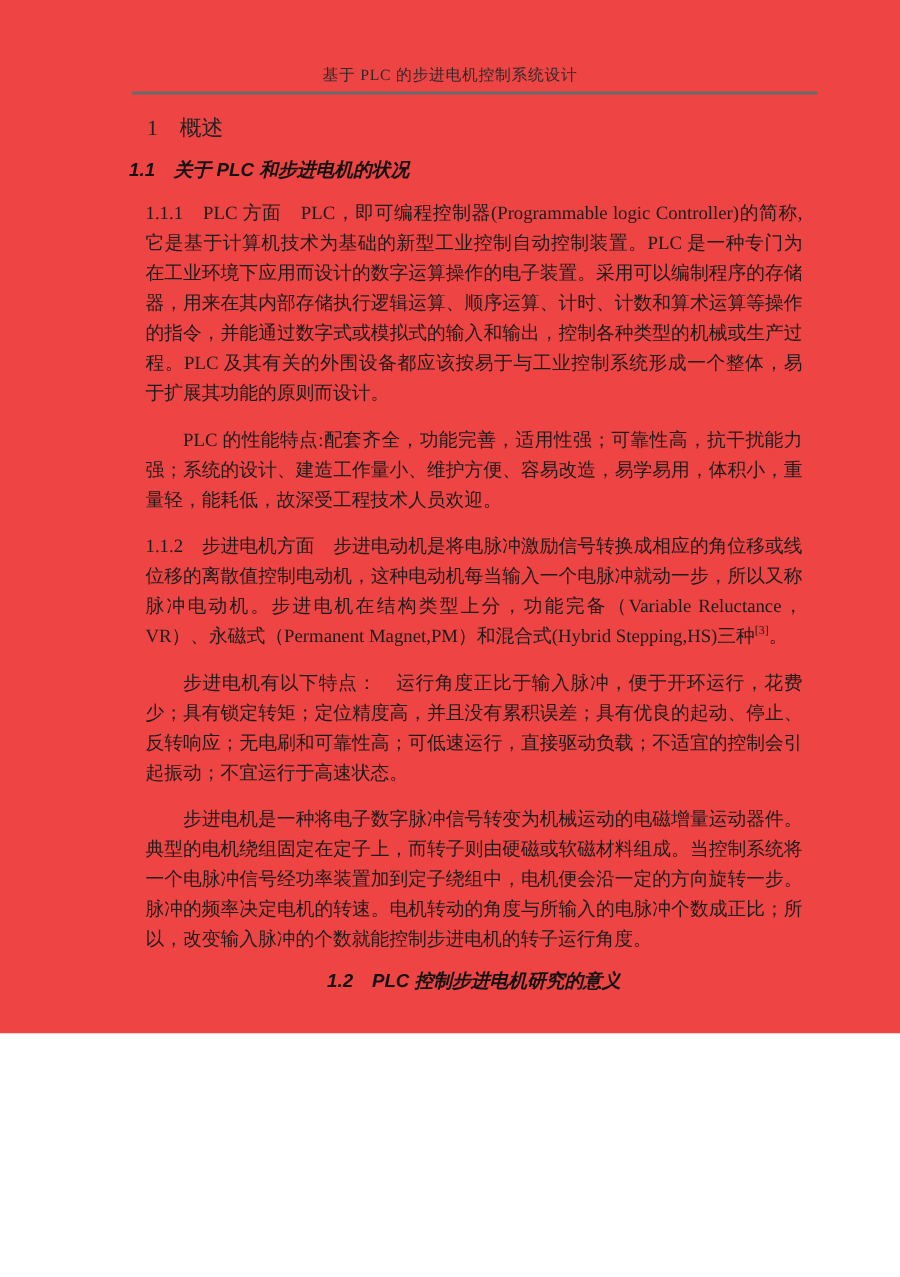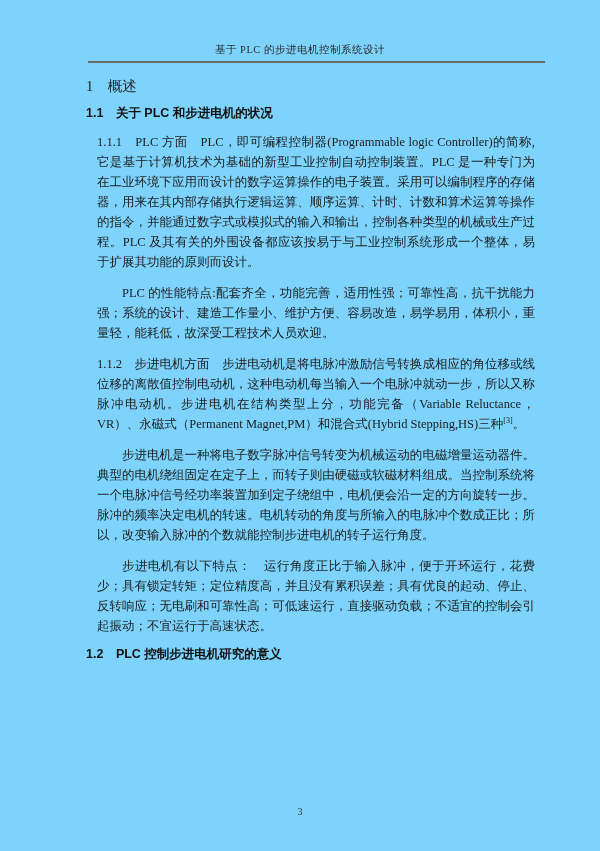--- a/index.html
+++ b/index.html
@@ -3,22 +3,22 @@
 <meta charset="utf-8">
 <style>
   html, body {
     margin: 0;
     padding: 0;
     background: #ffffff;
   }
   .page {
     position: relative;
     width: 600px;
-    height: 851px;
-    background: #7dd3fc;
+    height: 689px;
+    background: #ef4444;
     font-family: "Liberation Serif", serif;
     color: #1c1c1c;
     overflow: hidden;
   }
   .running-header {
     position: absolute;
     top: 43px;
     left: 0;
     width: 100%;
     text-align: center;
@@ -37,36 +37,38 @@
   .content {
     position: absolute;
     top: 78px;
     left: 86px;
     width: 460px;
   }
   .h1 {
     font-size: 14.5px;
     font-weight: 400;
     line-height: 17px;
-    margin: 0 0 11px 0;
+    margin: 0 0 11px 12px;
     color: #222222;
     white-space: pre-wrap;
   }
   .h2 {
     font-family: "Liberation Sans", sans-serif;
     font-size: 12.5px;
     font-weight: 700;
     line-height: 15px;
     margin: 0 0 6px 0;
     color: #121212;
     white-space: pre-wrap;
+    font-style: italic;
   }
   .h2.mid {
     margin-top: 4px;
     margin-bottom: 4px;
+    text-align: center;
   }
   .content p {
     margin: 11px;
     font-size: 12.5px;
     line-height: 20px;
     text-align: justify;
     text-indent: 2em;
     color: #1c1c1c;
   }
   .content p.noindent {
@@ -101,23 +103,23 @@
     <div class="h1">1　概述</div>
 
     <div class="h2">1.1　关于 PLC 和步进电机的状况</div>
 
     <p class="noindent">1.1.1　PLC 方面　PLC，即可编程控制器(Programmable logic Controller)的简称, 它是基于计算机技术为基础的新型工业控制自动控制装置。PLC 是一种专门为在工业环境下应用而设计的数字运算操作的电子装置。采用可以编制程序的存储器，用来在其内部存储执行逻辑运算、顺序运算、计时、计数和算术运算等操作的指令，并能通过数字式或模拟式的输入和输出，控制各种类型的机械或生产过程。PLC 及其有关的外围设备都应该按易于与工业控制系统形成一个整体，易于扩展其功能的原则而设计。</p>
 
     <p>PLC 的性能特点:配套齐全，功能完善，适用性强；可靠性高，抗干扰能力强；系统的设计、建造工作量小、维护方便、容易改造，易学易用，体积小，重量轻，能耗低，故深受工程技术人员欢迎。</p>
 
     <p class="noindent"><span>1.1.2　步进电机方面　步进电动机是将电脉冲激励信号转换成相应的角位移或线位移的离散值控制电动机，这种电动机每当输入一个电脉冲就动一步，所以又称脉冲电动机。步进电机在结构类型上分，功能完备（Variable Reluctance，VR）、永磁式（Permanent Magnet,PM）和混合式(Hybrid Stepping,HS)三种</span><sup>[3]</sup><span>。</span></p>
 
+    <p>步进电机有以下特点：　运行角度正比于输入脉冲，便于开环运行，花费少；具有锁定转矩；定位精度高，并且没有累积误差；具有优良的起动、停止、反转响应；无电刷和可靠性高；可低速运行，直接驱动负载；不适宜的控制会引起振动；不宜运行于高速状态。</p>
+
     <p>步进电机是一种将电子数字脉冲信号转变为机械运动的电磁增量运动器件。典型的电机绕组固定在定子上，而转子则由硬磁或软磁材料组成。当控制系统将一个电脉冲信号经功率装置加到定子绕组中，电机便会沿一定的方向旋转一步。脉冲的频率决定电机的转速。电机转动的角度与所输入的电脉冲个数成正比；所以，改变输入脉冲的个数就能控制步进电机的转子运行角度。</p>
-
-    <p>步进电机有以下特点：　运行角度正比于输入脉冲，便于开环运行，花费少；具有锁定转矩；定位精度高，并且没有累积误差；具有优良的起动、停止、反转响应；无电刷和可靠性高；可低速运行，直接驱动负载；不适宜的控制会引起振动；不宜运行于高速状态。</p>
 
     <div class="h2 mid">1.2　PLC 控制步进电机研究的意义</div>
 
 
 
   </div>
 
   <div class="page-number">3</div>
 
 </div>

